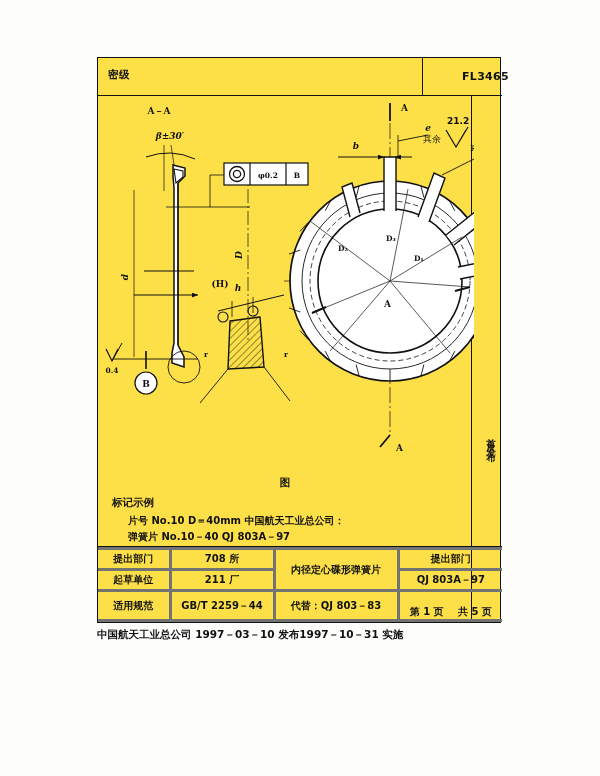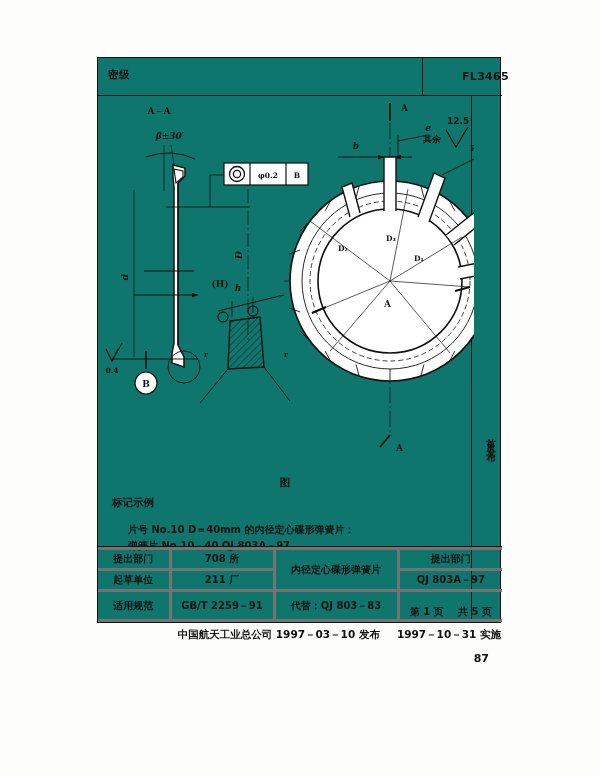--- a/index.html
+++ b/index.html
@@ -15,21 +15,21 @@
     background: #fdfdfc;
     overflow: hidden;
   }
 
   
   .frame {
     position: absolute;
     left: 97px; top: 57px;
     width: 404px; height: 566px;
     border: 1.6px solid #111;
-    background: #0f766e;
+    background: #fde047;
   }
 
   
   .hdr-line {
     position: absolute;
     left: 0; top: 37px; width: 404px;
     border-top: 1.4px solid #111;
   }
   .secret-label {
     position: absolute;
@@ -70,21 +70,21 @@
     line-height: 1;
   }
 
   
   .rough-note {
     position: absolute;
     left: 325px; top: 68px;
     display: flex; align-items: flex-end; gap: 2px;
   }
   .rough-note .rn-label {
-    font-size: 9px; font-weight: bold; color:#111;
+    font-size: 9px; font-weight: normal; color:#111;
     margin-bottom: 2px;
     text-align: center;
   }
   .rough-note .rn-val {
     position: absolute;
     left: 24px; top: -10px;
     font-size: 9px; font-weight: bold; color: #111;
   }
 
   
@@ -106,21 +106,21 @@
 
   
   .mark-block {
     position: absolute;
     left: 14px; top: 438px;
     width: 340px;
     color: #111;
   }
   .mark-title {
     font-size: 10.5px; font-weight: bold;
-    margin-bottom: 12px;
+    margin-bottom: 3px;
     font-family: Liberation Serif, serif;
   }
   .mark-line {
     font-size: 10px; font-weight: bold;
     margin-left: 16px;
     line-height: 1.55;
     white-space: nowrap;
   }
 
   
@@ -152,24 +152,23 @@
   .tb .c2 { width: 104px; }
   .tb .c3 { width: 124px; }
   .tb .c4 { width: 104px; }
   .pg-cell { display:flex; justify-content:space-around; align-items:center;margin-top:13px; }
 
   
   .pub-row {
     position: absolute;
     left: 97px; top: 628px;
     width: 404px;
-    display: flex; justify-content: flex-end;
+    display: flex; justify-content: flex-start;
     font-size: 10.5px; font-weight: bold;
     color: #111;
-    gap: 17px;
   }
   .page-num {
     position: absolute;
     left: 97px; top: 652px;
     width: 404px;
     text-align: right;
     padding-right: 12px;
     font-size: 11px; font-weight: bold;
     color: #111;
   }
@@ -192,21 +191,21 @@
     <div class="doc-code-box">FL3465</div>
 
     <div class="right-rule"></div>
     <div class="vert-text">首次发布</div>
 
     <div class="rough-note">
       <span class="rn-label">其余</span>
       <svg width="26" height="22" viewBox="0 0 26 22">
         <path d="M3 4 L13 21 L23 4 M13 21 L25 1" stroke="#111" stroke-width="1.2" fill="none"></path>
       </svg>
-      <span class="rn-val">12.5</span>
+      <span class="rn-val">21.2</span>
     </div>
 
     <div class="draw-area">
       <svg width="376" height="400" viewBox="0 0 376 400">
         <defs>
           <pattern id="hatch" width="5" height="5" patternTransform="rotate(45)" patternUnits="userSpaceOnUse">
             <line x1="0" y1="0" x2="0" y2="5" stroke="#111" stroke-width="0.9"></line>
           </pattern>
           <marker id="ar" markerWidth="7" markerHeight="7" refX="6" refY="2.4" orient="auto" markerUnits="userSpaceOnUse">
             <path d="M0,0 L6,2.4 L0,4.8 z" fill="#111"></path>
@@ -350,54 +349,53 @@
           <line x1="344" y1="80" x2="376" y2="64" stroke="#111" stroke-width="0.9"></line>
           <text class="lbl-sm" x="372" y="56">R＝b/2</text>
         </g>
       </svg>
     </div>
 
     <div class="fig-caption">图</div>
 
     <div class="mark-block">
       <div class="mark-title">标记示例</div>
-      <div class="mark-line">片号 No.10   D＝40mm 的内径定心碟形弹簧片：</div>
+      <div class="mark-line">片号 No.10   D＝40mm 中国航天工业总公司：</div>
       <div class="mark-line">弹簧片   No.10－40   QJ 803A－97</div>
     </div>
 
     <div class="tb">
       <table>
         <tbody>
             <tr>
           <td class="c1 noleft">提出部门</td>
           <td class="c2">708 所</td>
           <td class="c3" rowspan="2">内径定心碟形弹簧片</td>
           <td class="c4 noright">提出部门</td>
         </tr>
         <tr>
           <td class="c1 noleft">起草单位</td>
           <td class="c2">211 厂</td>
           <td class="c4 noright">QJ 803A－97</td>
         </tr>
         <tr>
           <td class="c1 noleft">适用规范</td>
-          <td class="c2">GB/T 2259－91</td>
+          <td class="c2">GB/T 2259－44</td>
           <td class="c3">代替：QJ 803－83</td>
           <td class="c4 noright">
             <div class="pg-cell">
               <span>第 1 页</span>
               <span>共 5 页</span>
             </div>
           </td>
         </tr>
       </tbody>
         </table>
     </div>
 
   </div>
 
   <div class="pub-row">
     <span>中国航天工业总公司 1997－03－10 发布</span>
     <span>1997－10－31 实施</span>
   </div>
-  <div class="page-num">87</div>
 
 </div>
 
 </body></html>

